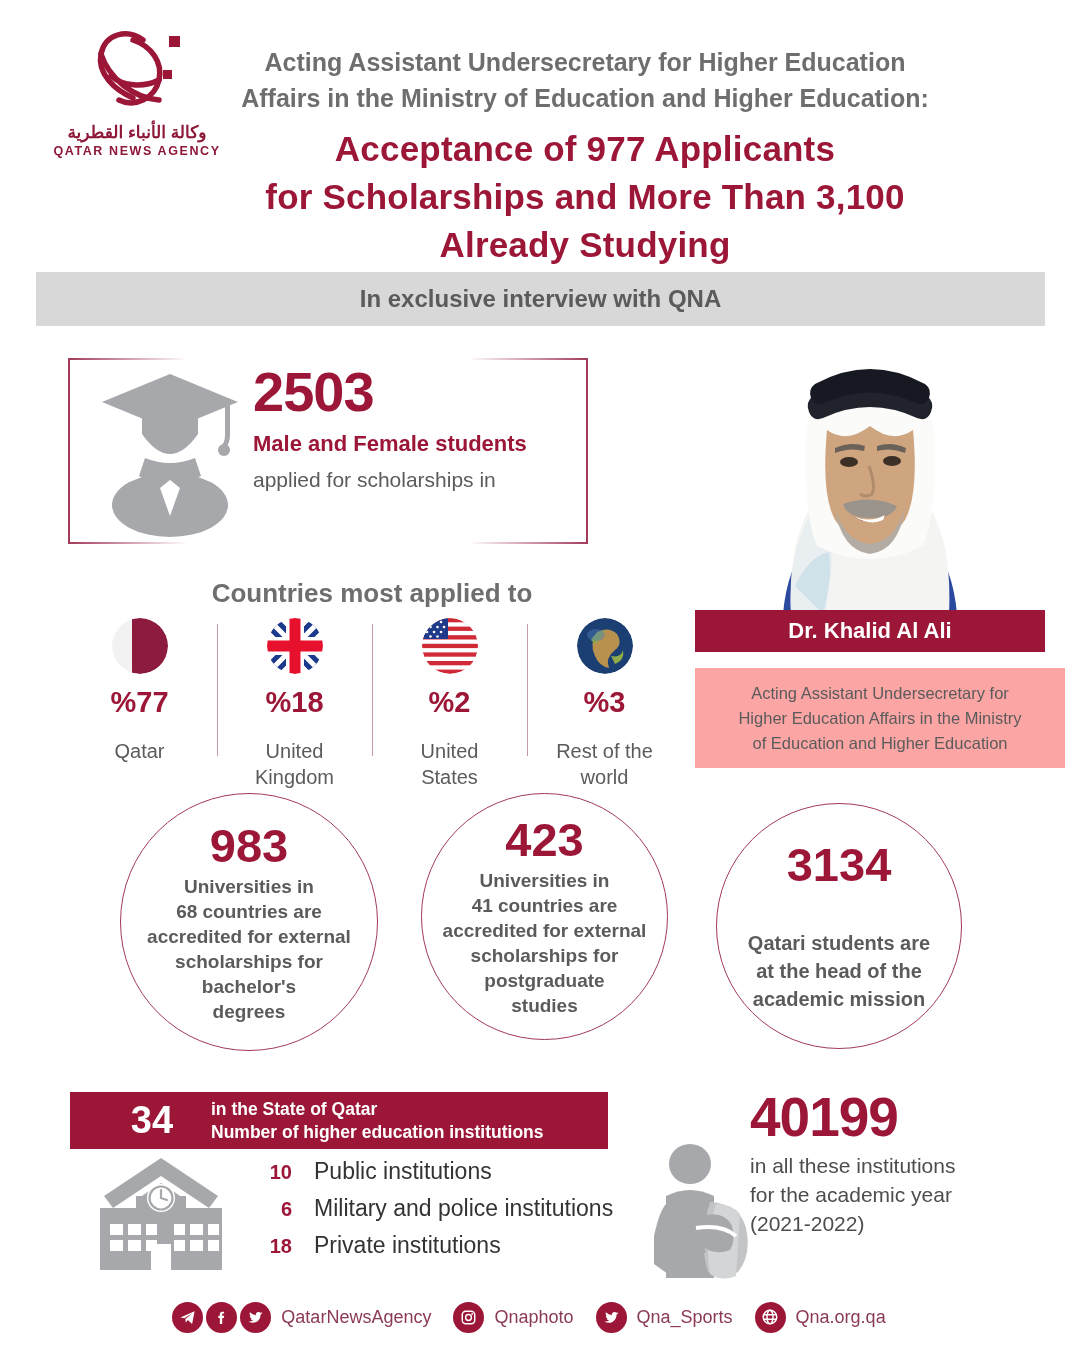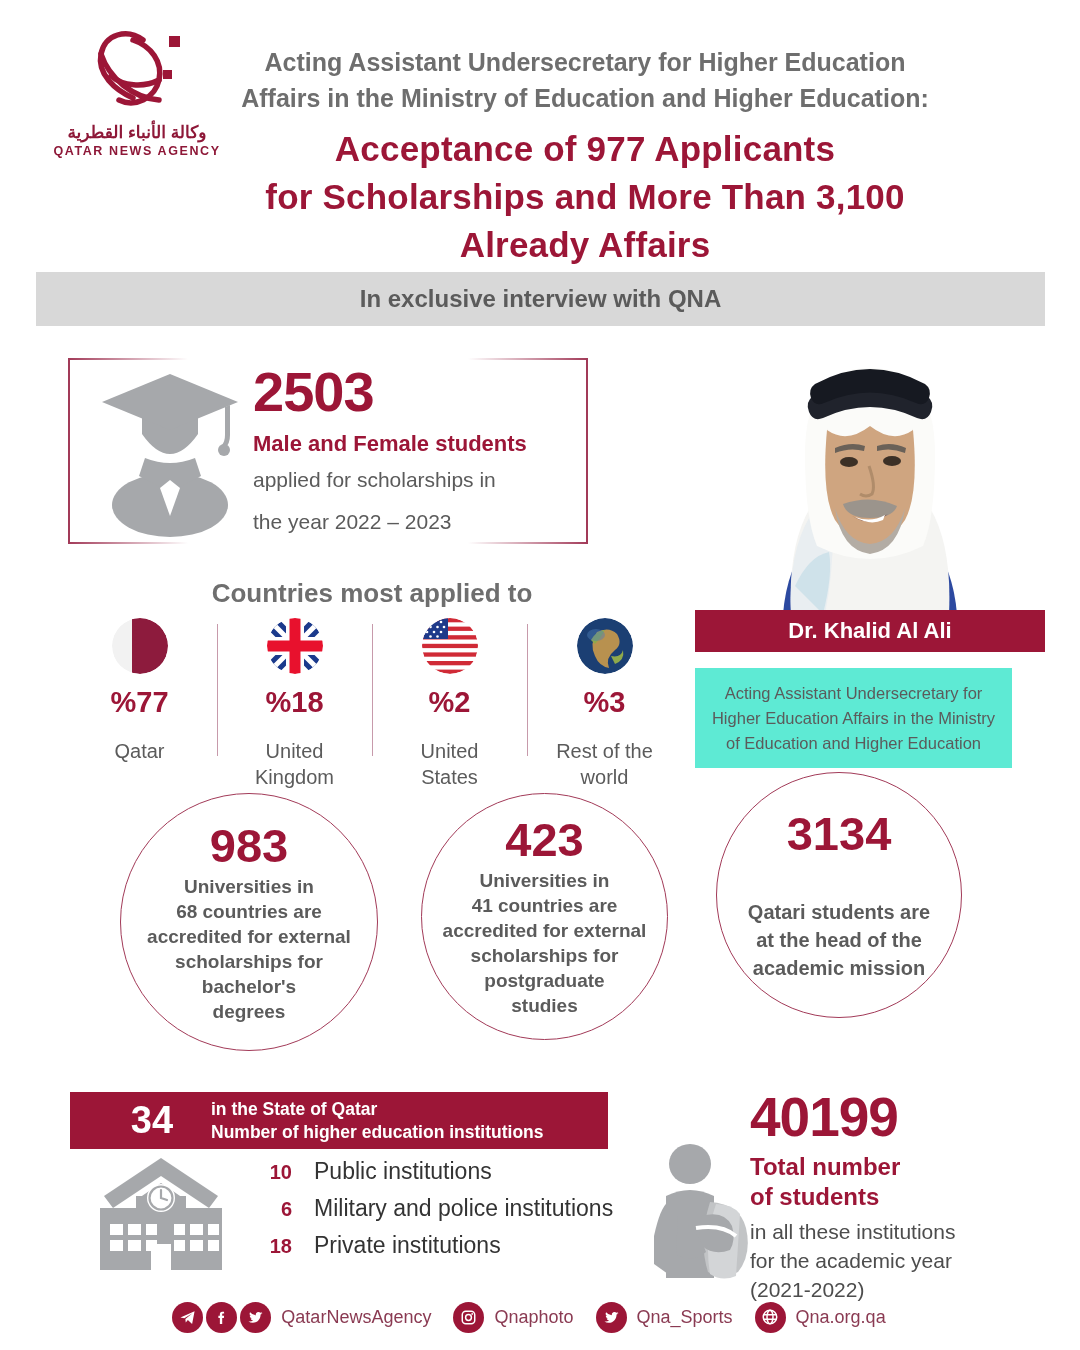--- a/index.html
+++ b/index.html
@@ -46,22 +46,22 @@
   .stat-text { position: absolute; left: 185px; top: 4px; width: 320px; }
   .stat-num { color: #9c1637; font-size: 56px; font-weight: 800; line-height: 60px; letter-spacing: -1px; }
   .stat-bold { color: #9c1637; font-size: 22px; font-weight: 800; margin-top: 9px; }
   .stat-sub { color: #5b5b5b; font-size: 21px; line-height: 38px; margin-top: 4px; }
 
   
   .portrait { position: absolute; left: 695px; top: 336px; width: 350px; height: 278px; overflow: hidden; }
   .name-bar { position: absolute; left: 695px; top: 610px; width: 350px; height: 42px;
               background: #9c1637; display: flex; align-items: center; justify-content: center; }
   .name-bar span { color: #fff; font-size: 22px; font-weight: 800; }
-  .role-box { position: absolute; left: 695px; top: 668px; width: 317px; height: 100px;
-              background: #5eead4; display: flex; align-items: center; justify-content: center;
+  .role-box { position: absolute; left: 695px; top: 668px; width: 370px; height: 100px;
+              background: #fca5a5; display: flex; align-items: center; justify-content: center;
               padding: 0 12px; }
   .role-box span { color: #5b5b5b; font-size: 16.5px; line-height: 25px; text-align: center; }
 
   
   .countries-title { position: absolute; left: 62px; top: 578px; width: 620px; text-align: center;
                      color: #6e6e6e; font-size: 26px; font-weight: 800; }
   .countries-row { position: absolute; left: 62px; top: 618px; width: 620px; display: flex; }
   .c-item { flex: 1; text-align: center; position: relative; }
   .c-item + .c-item::before { content: ""; position: absolute; left: 0; top: 6px;
       width: 1px; height: 132px; background: #c79aab; }
@@ -69,21 +69,21 @@
             display: block; }
   .c-pct { color: #9c1637; font-size: 29px; font-weight: 800; margin-top: 12px; }
   .c-name { color: #5b5b5b; font-size: 20px; line-height: 26px; margin-top: 19px; }
 
   
   .circle { position: absolute; border: 1.5px solid #a23a58; border-radius: 50%;
             display: flex; flex-direction: column; align-items: center; justify-content: center;
             text-align: center; padding: 0 16px; }
   .c1 { left: 120px; top: 793px; width: 258px; height: 258px; }
   .c2 { left: 421px; top: 793px; width: 247px; height: 247px; }
-  .c3 { left: 716px; top: 772px; width: 246px; height: 246px; gap: 36px; }
+  .c3 { left: 716px; top: 803px; width: 246px; height: 246px; gap: 36px; }
   .circ-num { color: #9c1637; font-size: 47px; font-weight: 800; line-height: 50px; }
   .circ-txt { color: #5b5b5b; font-size: 19px; font-weight: 700; line-height: 25px; margin-top: 3px; }
   .c3 .circ-txt { font-size: 20px; line-height: 28px; }
 
   
   .inst-bar { position: absolute; left: 70px; top: 1092px; width: 538px; height: 57px;
               background: #9c1637; display: flex; align-items: center; padding-left: 23px; }
   .inst-num { color: #fff; font-size: 38px; font-weight: 800; width: 118px; text-align: center; }
   .inst-lbl { color: #fff; font-size: 17.5px; font-weight: 700; line-height: 23px; }
 
@@ -132,21 +132,21 @@
     </div>
 
     <div class="kicker">
       <div>Acting Assistant Undersecretary for Higher Education</div>
       <div>Affairs in the Ministry of Education and Higher Education:</div>
     </div>
 
     <div class="headline">
       <div>Acceptance of 977 Applicants</div>
       <div>for Scholarships and More Than 3,100</div>
-      <div>Already Affairs</div>
+      <div>Already Studying</div>
     </div>
   </div>
 
   <div class="excl-bar">
     <span>In exclusive interview with QNA</span>
   </div>
 
   <div class="bracket">
     <div class="edge e-left"></div>
     <div class="edge e-right"></div>
@@ -164,21 +164,20 @@
         <path d="M80 12 L148 40 L80 68 L12 40 Z"></path>
         <path d="M140 43 l0 30 q0 9 -5 13 l-3 -3 q3 -4 3 -10 l0 -28 z"></path>
         <circle cx="134" cy="88" r="6"></circle>
       </g>
     </svg>
 
     <div class="stat-text">
       <div class="stat-num">2503</div>
       <div class="stat-bold">Male and Female students</div>
       <div class="stat-sub">applied for scholarships in</div>
-      <div class="stat-sub">the year 2022 – 2023</div>
     </div>
   </div>
 
   <div class="portrait">
     <svg viewBox="0 0 350 278" width="350" height="278">
       <rect width="350" height="278" fill="#ffffff"></rect>
 
       <path d="M88 278 q8 -92 87 -104 q79 12 87 104 z" fill="#2c49a0"></path>
       <path d="M150 196 q25 26 50 0 l10 82 l-70 0 z" fill="#1b2f70"></path>
       <path d="M175 196 l-8 14 l8 12 l8 -12 z" fill="#1b2f70"></path>
@@ -388,24 +387,20 @@
       <path d="M62 58 q30 2 36 26 q6 26 -8 44 q-16 8 -30 0 q-10 -32 2 -70 z" fill="#c2c4c6"></path>
       <path d="M68 60 q16 0 24 10 l-4 62 q-14 6 -26 -2 q-6 -36 6 -70 z" fill="#d3d5d7"></path>
       <path d="M54 72 q22 -6 30 10 q4 14 -2 24 q-16 6 -28 -4 q-6 -16 0 -30 z" fill="#a6a8ab"></path>
       <path d="M48 84 q26 -4 40 8" stroke="#ffffff" stroke-width="4" fill="none"></path>
       <path d="M30 72 q22 18 28 36 q-14 12 -30 2 z"></path>
     </g>
   </svg>
 
   <div class="total-wrap">
     <div class="total-num">40199</div>
-    <div class="total-bold">
-      <div>Total number</div>
-      <div>of students</div>
-    </div>
     <div class="total-sub">
       <div>in all these institutions</div>
       <div>for the academic year</div>
       <div>(2021-2022)</div>
     </div>
   </div>
 
   <div class="footer">
 
     <div class="f-group">

